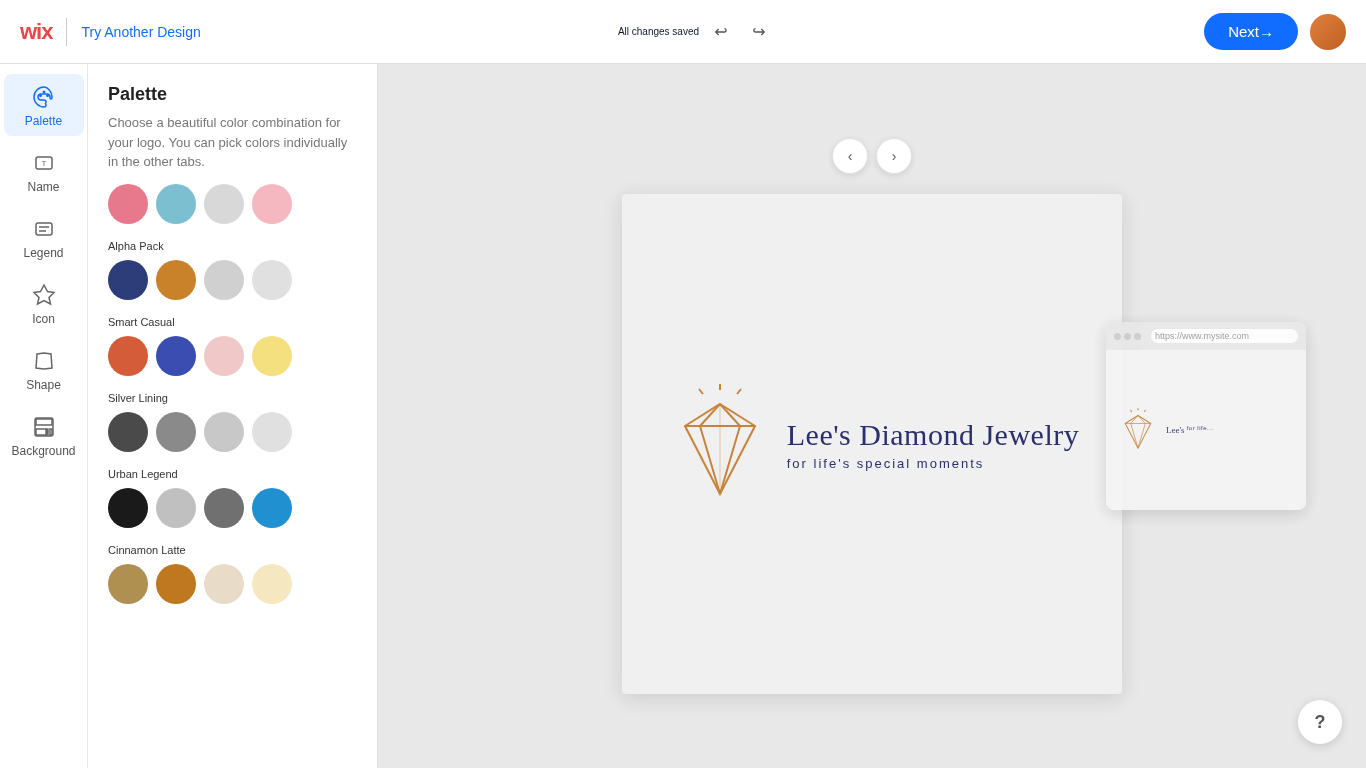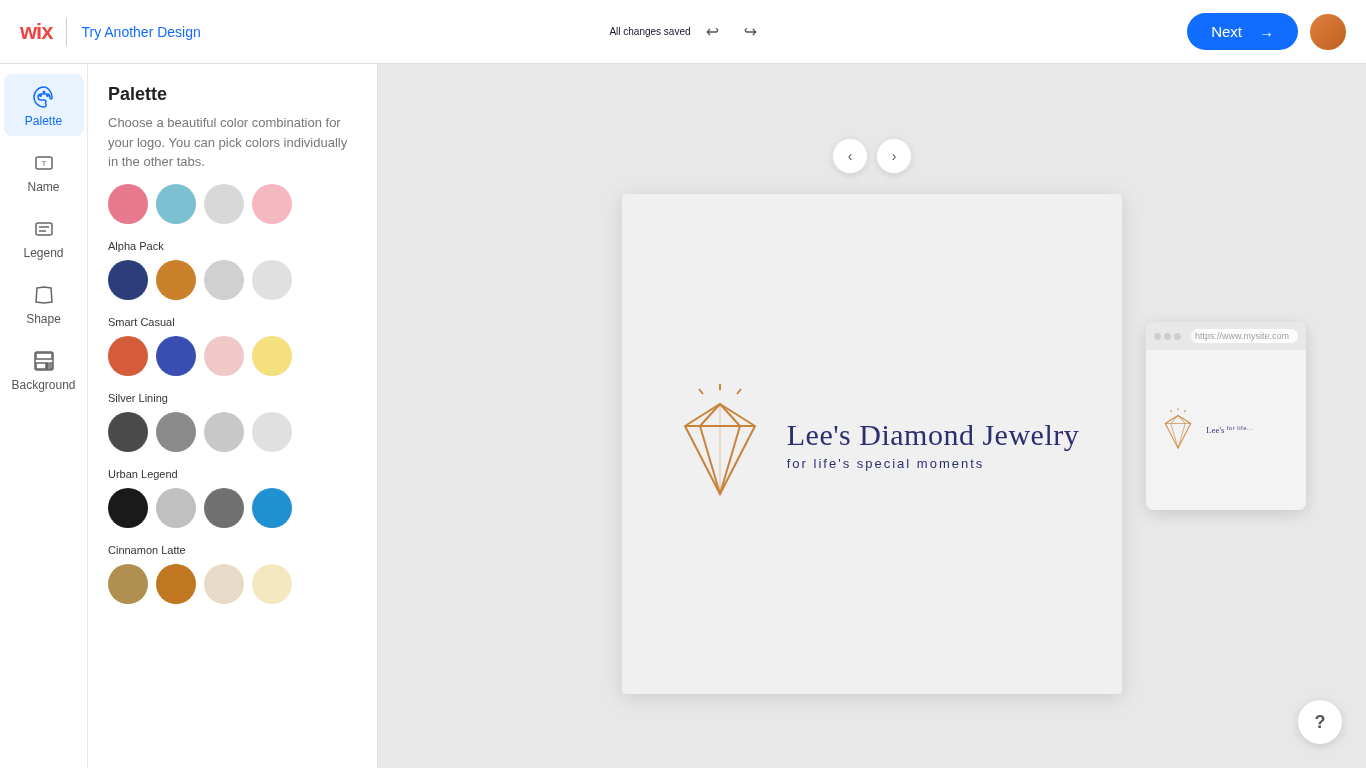--- a/index.html
+++ b/index.html
@@ -67,21 +67,21 @@
       background: #116dff;
       color: #fff;
       border: none;
       border-radius: 24px;
       padding: 10px 24px;
       font-size: 15px;
       font-weight: 500;
       cursor: pointer;
       display: flex;
       align-items: center;
-      gap: 17px;
+      gap: 0;
       margin-left: 12px;
     }
     .avatar {
       width: 36px;
       height: 36px;
       border-radius: 50%;
       background: linear-gradient(135deg, #e08040, #c06020);
       margin-left: 12px;
       overflow: hidden;
     }
@@ -254,21 +254,21 @@
       font-family: 'Helvetica Neue', Arial, sans-serif;
       font-weight: 300;
     }
 
     
     .right-preview {
       position: absolute;
       right: 60px;
       top: 50%;
       transform: translateY(-50%);
-      width: 160px;
+      width: 200px;
       background: #f5f5f5;
       border-radius: 8px;
       box-shadow: 0 4px 16px rgba(0,0,0,0.15);
       overflow: hidden;
       opacity: 0.9;
     }
     .browser-bar {
       background: #e8e8e8;
       height: 28px;
       display: flex;
@@ -399,20 +399,28 @@
       <div class="sidebar-icon">
         <svg viewBox="0 0 24 24" fill="none" stroke="#666" stroke-width="1.5">
           <rect x="4" y="6" width="16" height="12" rx="2"></rect>
           <line x1="7" y1="10" x2="17" y2="10"></line>
           <line x1="7" y1="14" x2="14" y2="14"></line>
         </svg>
       </div>
       <span>Legend</span>
     </div>
 
+    <div class="sidebar-item">
+      <div class="sidebar-icon">
+        <svg viewBox="0 0 24 24" fill="none" stroke="#666" stroke-width="1.5">
+          <polygon points="12,2 15.5,8.5 22,9.5 17,14.5 18.5,21 12,17.5 5.5,21 7,14.5 2,9.5 8.5,8.5"></polygon>
+        </svg>
+      </div>
+      <span>Icon</span>
+    </div>
 
     <div class="sidebar-item">
       <div class="sidebar-icon">
         <svg viewBox="0 0 24 24" fill="none" stroke="#666" stroke-width="1.5">
           <path d="M5 5 L12 4 L19 5 L20 19 L12 20 L4 19 Z"></path>
         </svg>
       </div>
       <span>Shape</span>
     </div>
 

